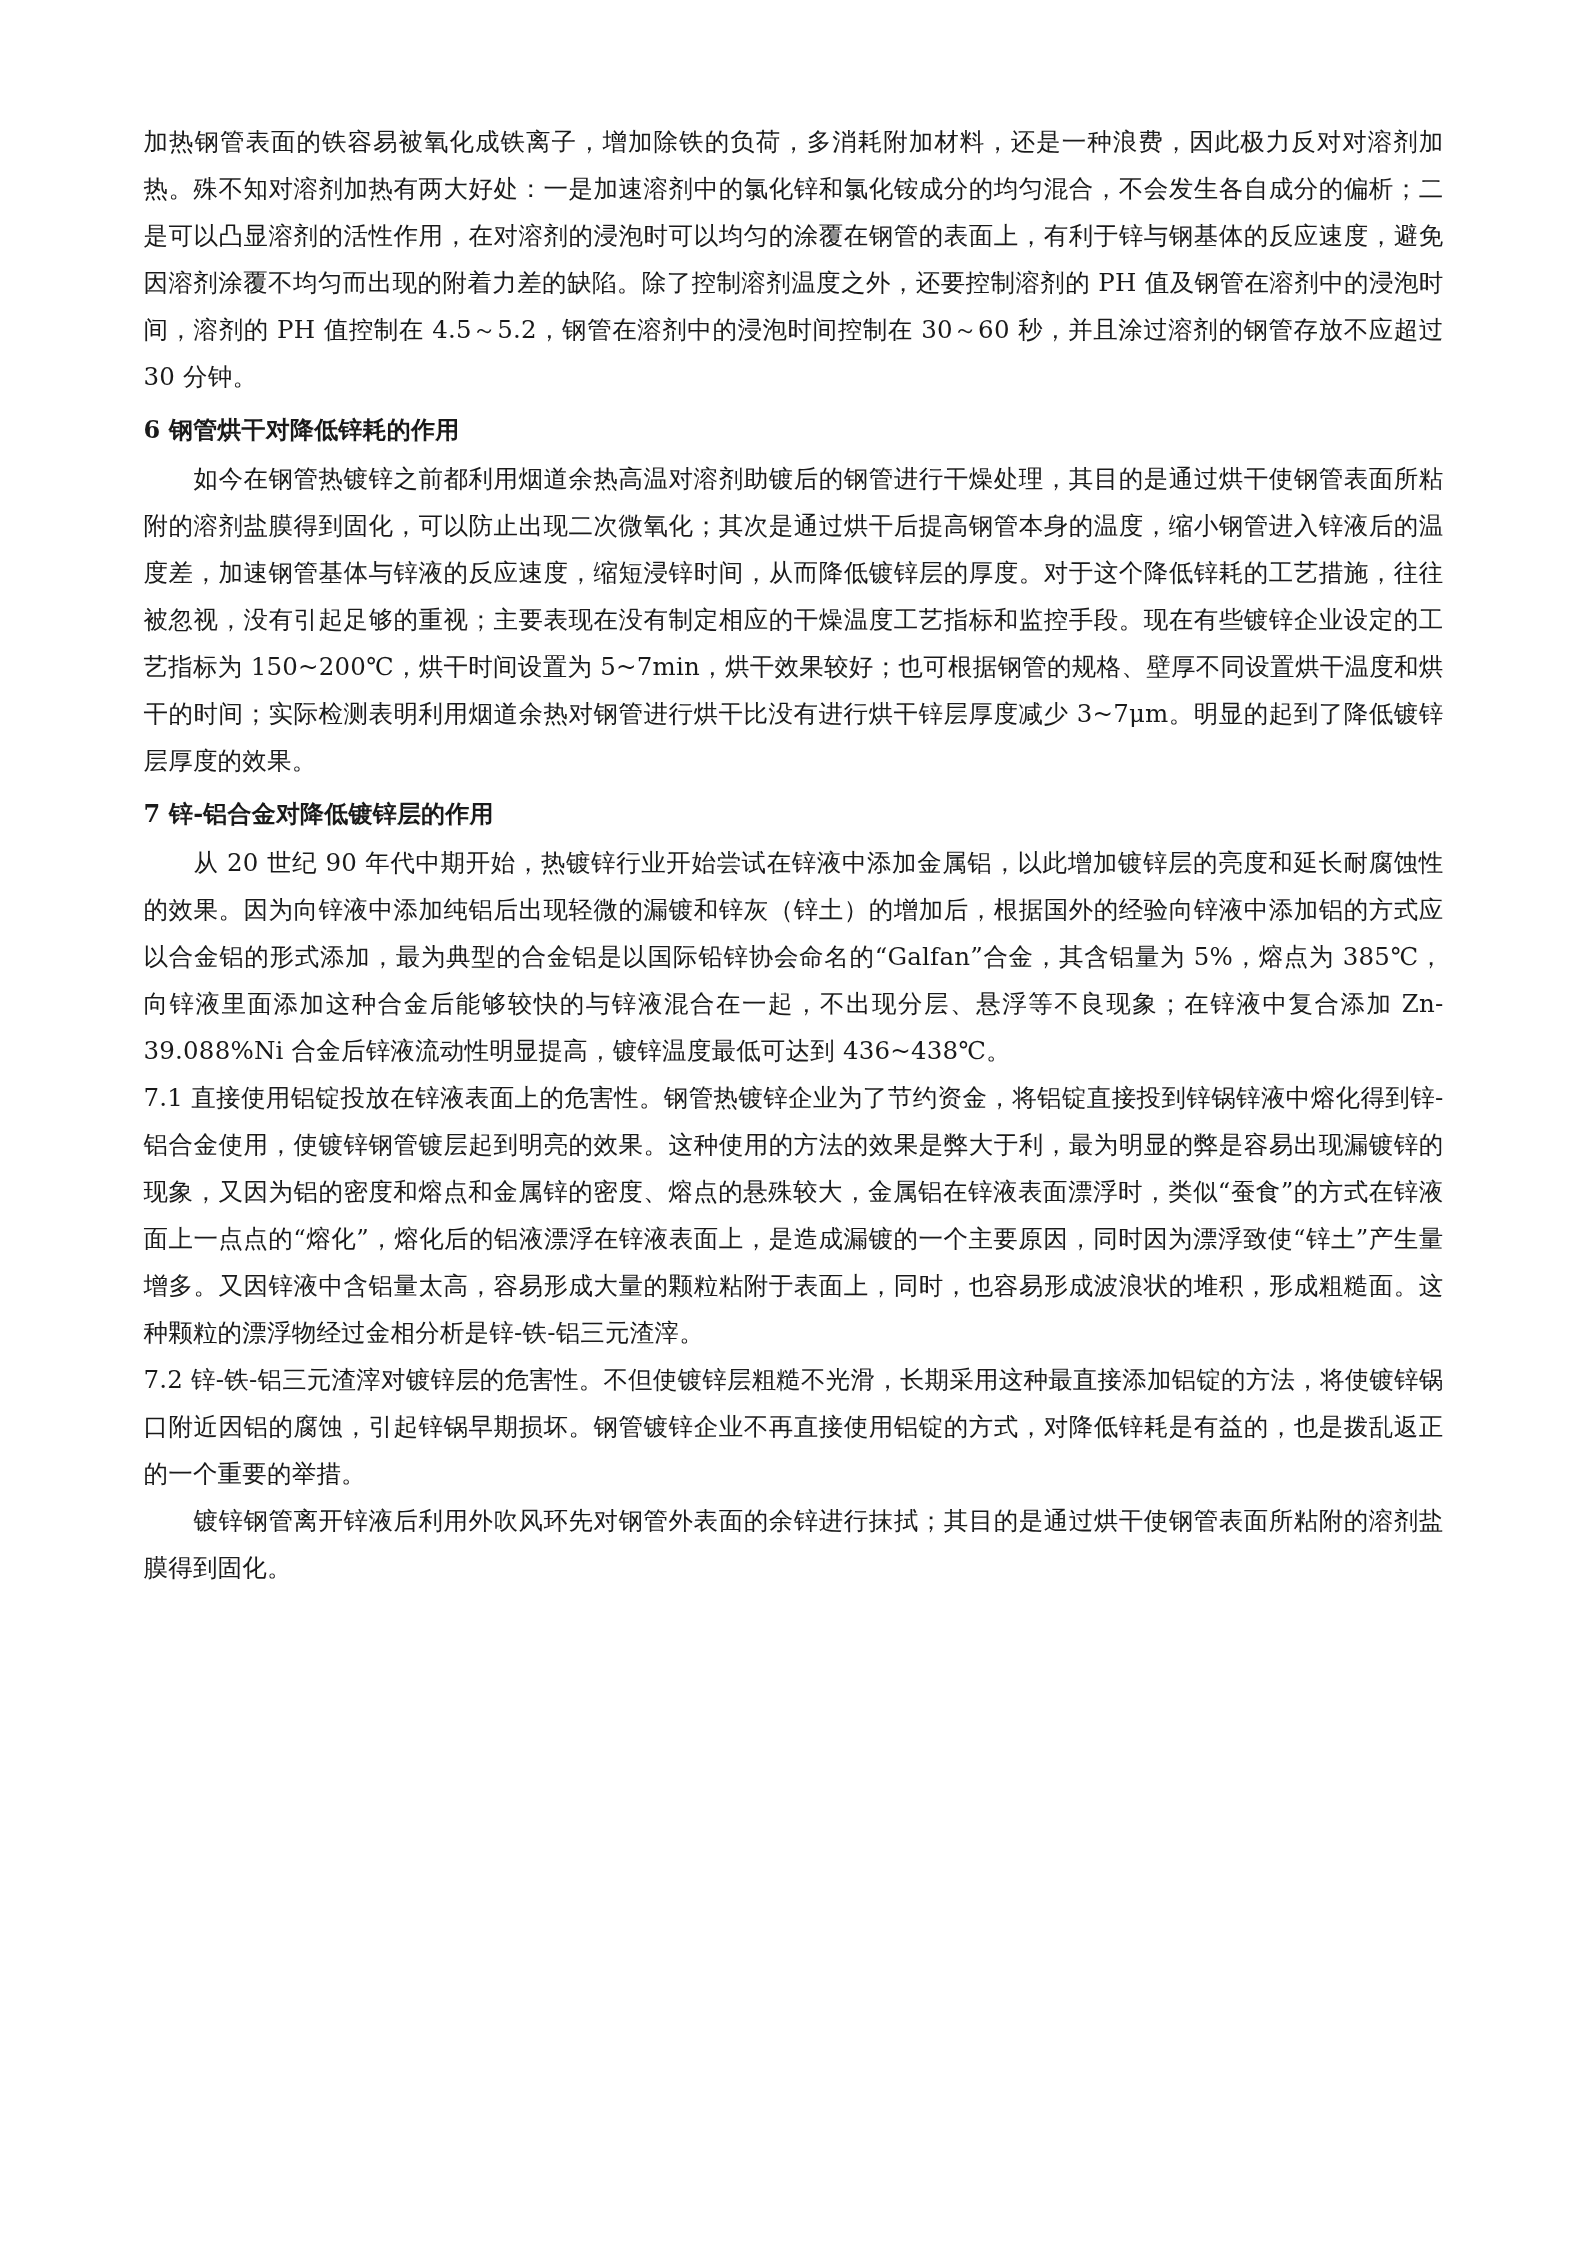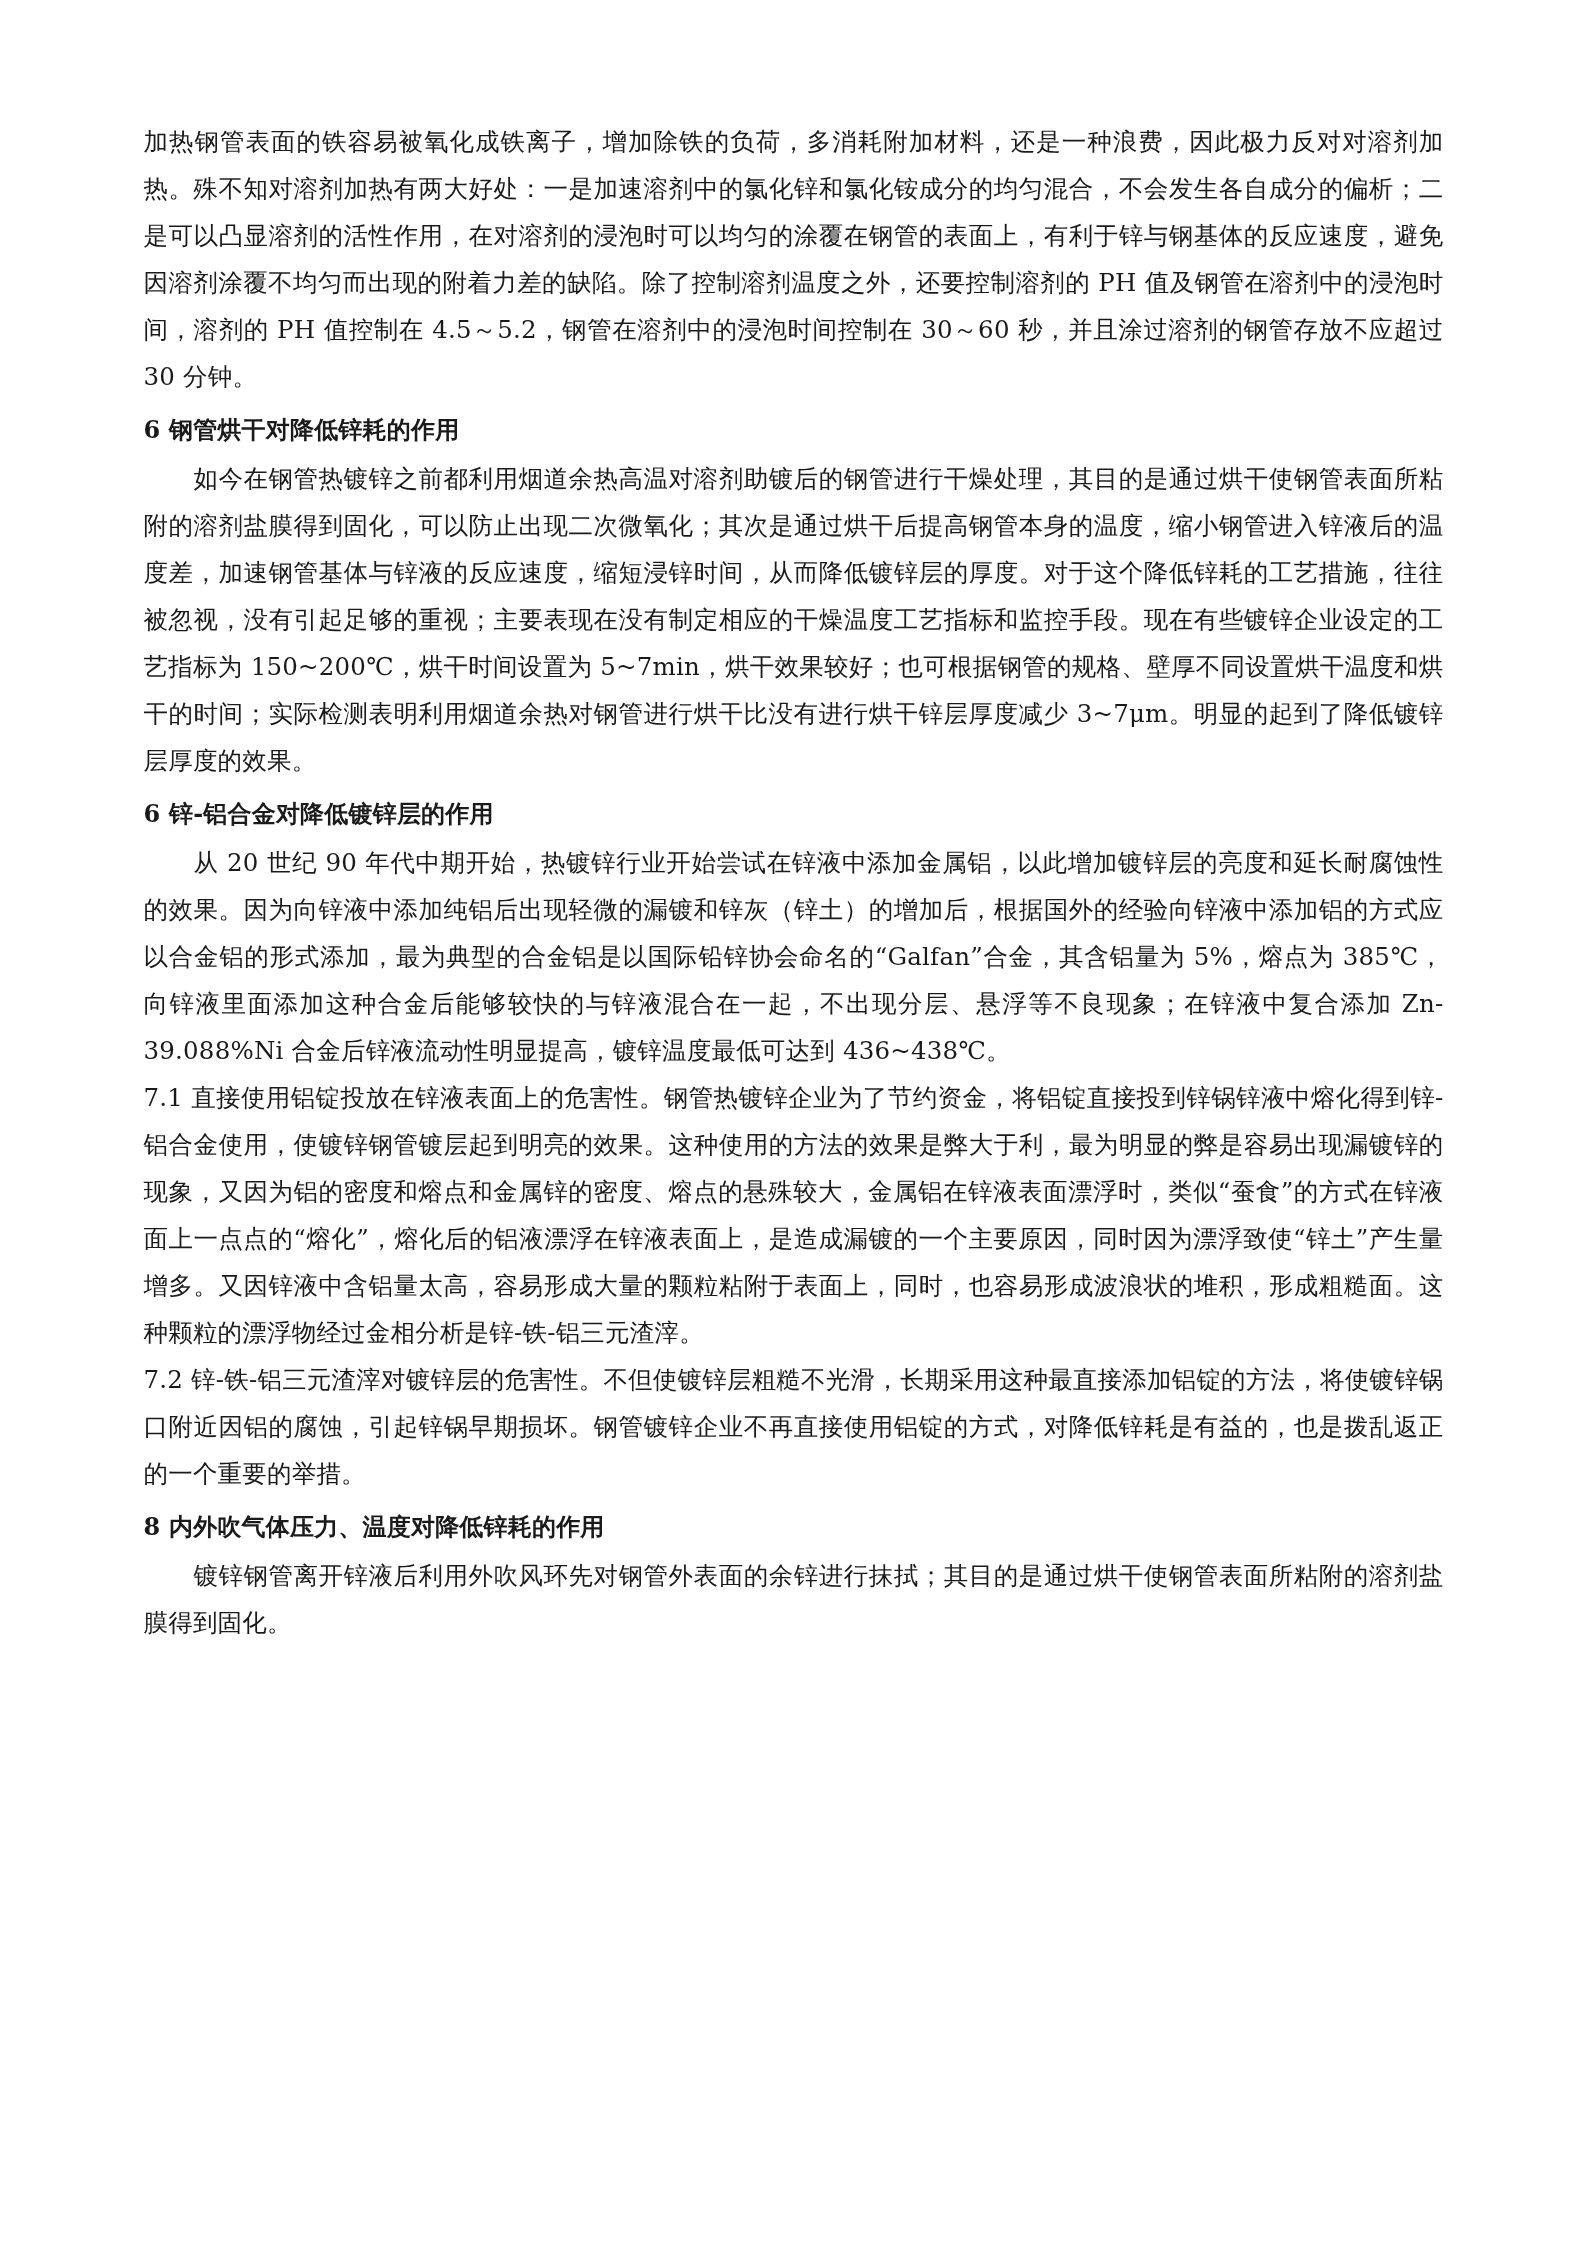--- a/index.html
+++ b/index.html
@@ -51,26 +51,25 @@
 
 <div class="page">
   <div class="doc-body">
 
     <p class="para-block">加热钢管表面的铁容易被氧化成铁离子，增加除铁的负荷，多消耗附加材料，还是一种浪费，因此极力反对对溶剂加热。殊不知对溶剂加热有两大好处：一是加速溶剂中的氯化锌和氯化铵成分的均匀混合，不会发生各自成分的偏析；二是可以凸显溶剂的活性作用，在对溶剂的浸泡时可以均匀的涂覆在钢管的表面上，有利于锌与钢基体的反应速度，避免因溶剂涂覆不均匀而出现的附着力差的缺陷。除了控制溶剂温度之外，还要控制溶剂的 PH 值及钢管在溶剂中的浸泡时间，溶剂的 PH 值控制在 4.5～5.2，钢管在溶剂中的浸泡时间控制在 30～60 秒，并且涂过溶剂的钢管存放不应超过 30 分钟。</p>
 
     <h2 class="section">6  钢管烘干对降低锌耗的作用</h2>
 
     <p class="para-block indent">如今在钢管热镀锌之前都利用烟道余热高温对溶剂助镀后的钢管进行干燥处理，其目的是通过烘干使钢管表面所粘附的溶剂盐膜得到固化，可以防止出现二次微氧化；其次是通过烘干后提高钢管本身的温度，缩小钢管进入锌液后的温度差，加速钢管基体与锌液的反应速度，缩短浸锌时间，从而降低镀锌层的厚度。对于这个降低锌耗的工艺措施，往往被忽视，没有引起足够的重视；主要表现在没有制定相应的干燥温度工艺指标和监控手段。现在有些镀锌企业设定的工艺指标为 150~200℃，烘干时间设置为 5~7min，烘干效果较好；也可根据钢管的规格、壁厚不同设置烘干温度和烘干的时间；实际检测表明利用烟道余热对钢管进行烘干比没有进行烘干锌层厚度减少 3~7μm。明显的起到了降低镀锌层厚度的效果。</p>
 
-    <h2 class="section">6  锌-铝合金对降低镀锌层的作用</h2>
+    <h2 class="section">7  锌-铝合金对降低镀锌层的作用</h2>
 
     <p class="para-block indent">从 20 世纪 90 年代中期开始，热镀锌行业开始尝试在锌液中添加金属铝，以此增加镀锌层的亮度和延长耐腐蚀性的效果。因为向锌液中添加纯铝后出现轻微的漏镀和锌灰（锌土）的增加后，根据国外的经验向锌液中添加铝的方式应以合金铝的形式添加，最为典型的合金铝是以国际铅锌协会命名的“Galfan”合金，其含铝量为 5%，熔点为 385℃，向锌液里面添加这种合金后能够较快的与锌液混合在一起，不出现分层、悬浮等不良现象；在锌液中复合添加 Zn-39.088%Ni 合金后锌液流动性明显提高，镀锌温度最低可达到 436~438℃。</p>
 
     <p class="para-block">7.1  直接使用铝锭投放在锌液表面上的危害性。钢管热镀锌企业为了节约资金，将铝锭直接投到锌锅锌液中熔化得到锌-铝合金使用，使镀锌钢管镀层起到明亮的效果。这种使用的方法的效果是弊大于利，最为明显的弊是容易出现漏镀锌的现象，又因为铝的密度和熔点和金属锌的密度、熔点的悬殊较大，金属铝在锌液表面漂浮时，类似“蚕食”的方式在锌液面上一点点的“熔化”，熔化后的铝液漂浮在锌液表面上，是造成漏镀的一个主要原因，同时因为漂浮致使“锌土”产生量增多。又因锌液中含铝量太高，容易形成大量的颗粒粘附于表面上，同时，也容易形成波浪状的堆积，形成粗糙面。这种颗粒的漂浮物经过金相分析是锌-铁-铝三元渣滓。</p>
 
     <p class="para-block">7.2  锌-铁-铝三元渣滓对镀锌层的危害性。不但使镀锌层粗糙不光滑，长期采用这种最直接添加铝锭的方法，将使镀锌锅口附近因铝的腐蚀，引起锌锅早期损坏。钢管镀锌企业不再直接使用铝锭的方式，对降低锌耗是有益的，也是拨乱返正的一个重要的举措。</p>
 
-    <h2 class="section">8  内外吹气体压力、温度对降低锌耗的作用</h2>
 
     <p class="para-block indent">镀锌钢管离开锌液后利用外吹风环先对钢管外表面的余锌进行抹拭；其目的是通过烘干使钢管表面所粘附的溶剂盐膜得到固化。</p>
 
   </div>
 </div>
 
 </body></html>

